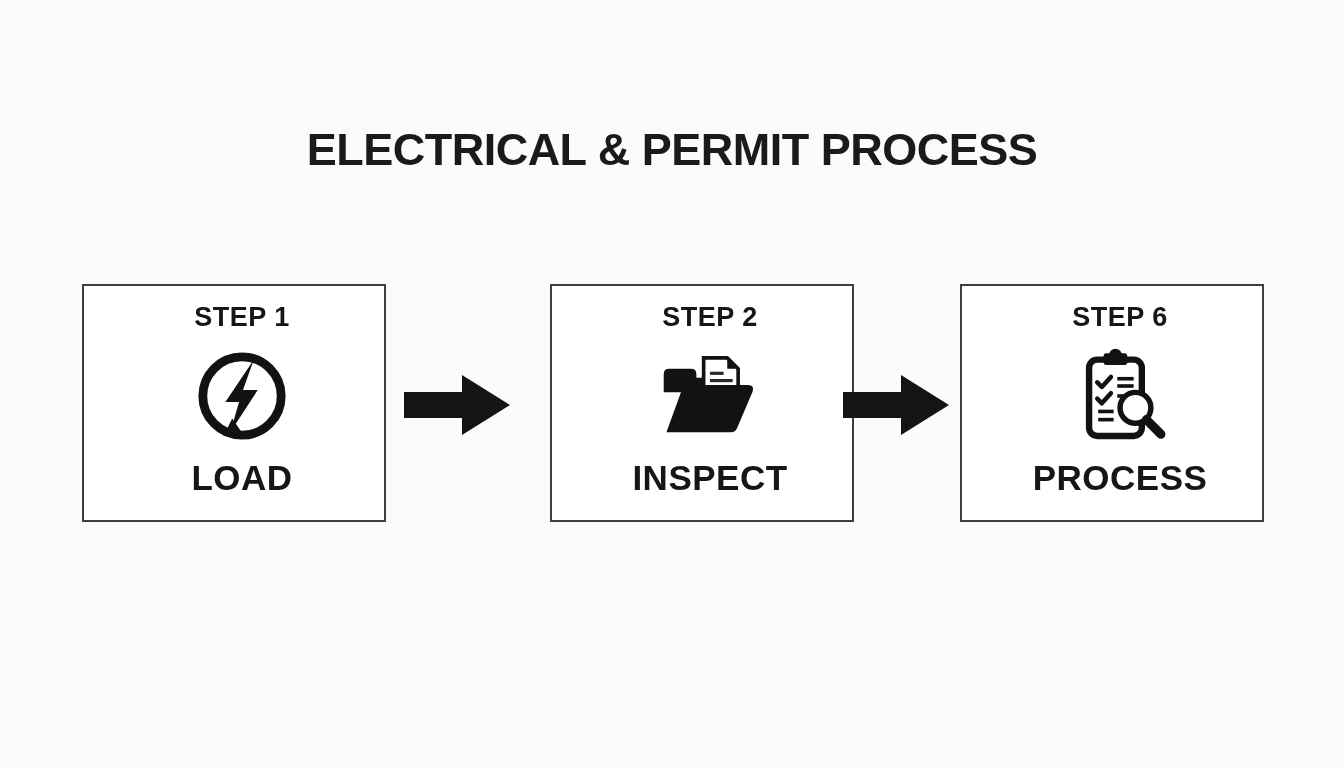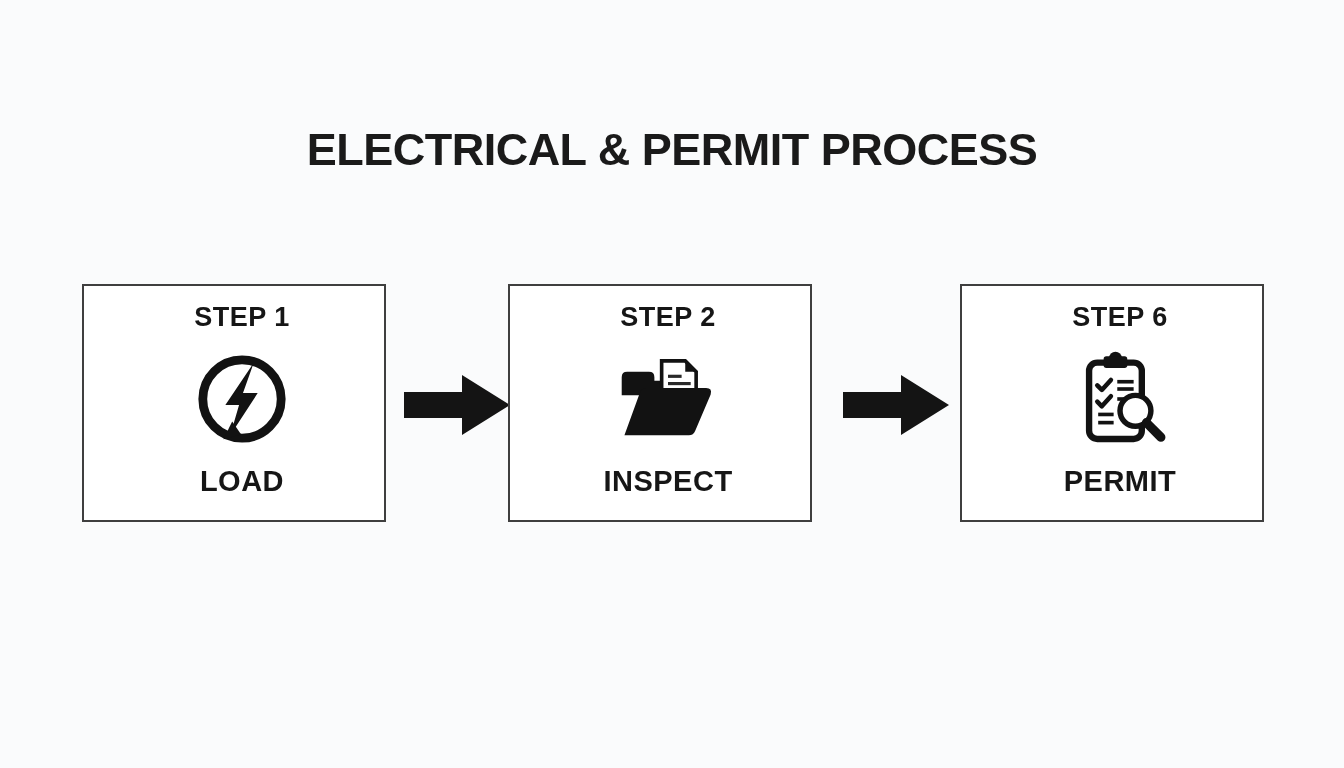--- a/index.html
+++ b/index.html
@@ -32,32 +32,32 @@
     height: 238px;
     background: #ffffff;
     border: 2px solid #3f3f3f;
     display: flex;
     flex-direction: column;
     align-items: center;
     justify-content: space-between;
     padding: 16px 10px 22px 26px;
   }
   .step-box.pos-1 { left: 82px; }
-  .step-box.pos-2 { left: 508px; }
+  .step-box.pos-2 { left: 550px; }
   .step-box.pos-3 { left: 960px; }
 
   .step-heading {
     font-size: 27px;
     font-weight: 700;
     color: #161616;
     letter-spacing: 0.5px;
   }
 
   .step-label {
-    font-size: 29px;
+    font-size: 35px;
     font-weight: 700;
     color: #161616;
     letter-spacing: 0.5px;
   }
 
   .step-icon {
     flex: 1;
     display: flex;
     align-items: center;
     justify-content: center;
@@ -137,16 +137,16 @@
         <path d="M30 58 l5 5 l10 -11" fill="none" stroke="#121212" stroke-width="5" stroke-linecap="round" stroke-linejoin="round"></path>
         <line x1="52" y1="55" x2="62" y2="55" stroke="#121212" stroke-width="4"></line>
 
         <line x1="31" y1="72" x2="48" y2="72" stroke="#121212" stroke-width="4"></line>
         <line x1="31" y1="81" x2="48" y2="81" stroke="#121212" stroke-width="4"></line>
 
         <circle cx="72" cy="68" r="17" fill="#ffffff" stroke="#121212" stroke-width="6"></circle>
         <line x1="84" y1="81" x2="100" y2="97" stroke="#121212" stroke-width="10" stroke-linecap="round"></line>
       </svg>
     </div>
-    <div class="step-label">PERMIT</div>
+    <div class="step-label">PROCESS</div>
   </div>
 
 </div>
 
 </body></html>

